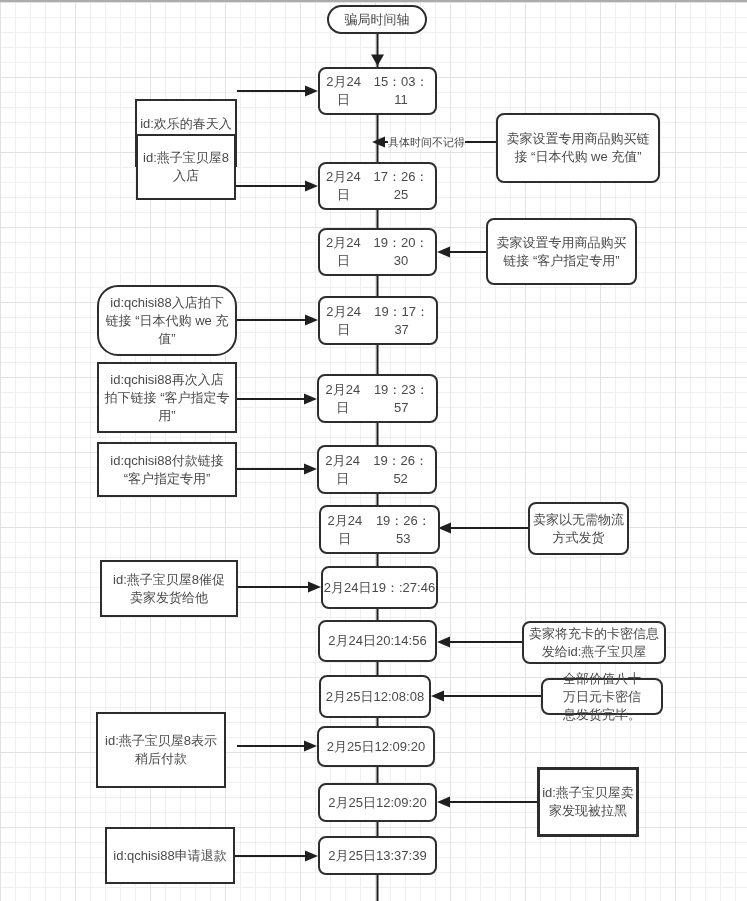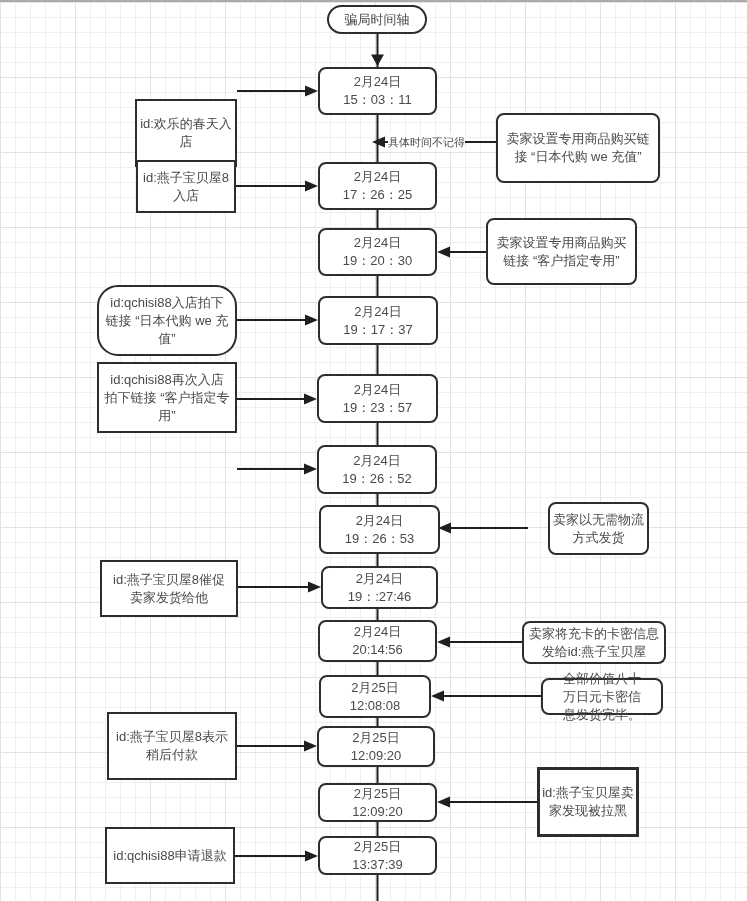--- a/index.html
+++ b/index.html
@@ -31,21 +31,21 @@
     position:absolute;
     border:2px solid #2d2d2d; border-radius:15px;
     background:#fff;
     display:flex; align-items:center; justify-content:center;
     font-size:13px; color:#4a4a4a;
   }
   .tnode {
     position:absolute;
     border:2px solid #2d2d2d; border-radius:8px;
     background:#fff;
-    display:flex; flex-direction:column; align-items:center; justify-content:center;
+    display:flex; flex-direction:row; align-items:center; justify-content:center;
     font-size:13px; line-height:18px; text-align:center; color:#4a4a4a;
   }
   .note {
     position:absolute;
     border:2px solid #2d2d2d;
     background:#fff;
     display:flex; align-items:center; justify-content:center;
     text-align:center;
     font-size:13px; line-height:18px; color:#4a4a4a;
     padding:3px 5px;
@@ -155,27 +155,28 @@
   <div class="tnode" style="left:318px; top:781px; width:119px; height:39px;">
     <div>2月25日</div>
     <div>12:09:20</div>
   </div>
   <div class="tnode" style="left:318px; top:834px; width:119px; height:39px;">
     <div>2月25日</div>
     <div>13:37:39</div>
   </div>
 
   <div class="note" style="left:135px; top:57px;  width:102px; height:68px; padding:3px 2px;margin-top:40px;">id:欢乐的春天入店</div>
-  <div class="note" style="left:136px; top:158px; width:100px; height:53px; padding:12px 2px;">id:燕子宝贝屋8入店</div>
+  <div class="note" style="left:136px; top:132px; width:100px; height:66px; padding:12px 2px;">id:燕子宝贝屋8入店</div>
   <div class="note" style="left:97px;  top:283px; width:140px; height:71px;border-radius:21px;">id:qchisi88入店拍下链接 “日本代购 we 充值”</div>
   <div class="note" style="left:97px;  top:360px; width:140px; height:71px;">id:qchisi88再次入店拍下链接 “客户指定专用”</div>
+  <div class="note" style="left:97px;  top:440px; width:140px; height:55px;">id:qchisi88付款链接 “客户指定专用”</div>
   <div class="note" style="left:100px; top:558px; width:138px; height:57px;">id:燕子宝贝屋8催促卖家发货给他</div>
-  <div class="note" style="left:107px; top:710px; width:130px; height:68px; padding:3px 4px;">id:燕子宝贝屋8表示稍后付款</div>
+  <div class="note" style="left:96px; top:710px; width:130px; height:76px; padding:3px 4px;">id:燕子宝贝屋8表示稍后付款</div>
   <div class="note" style="left:105px; top:825px; width:130px; height:57px;">id:qchisi88申请退款</div>
 
   <div class="note rounded" style="left:496px; top:111px; width:164px; height:70px;">卖家设置专用商品购买链接 “日本代购 we 充值”</div>
   <div class="note rounded" style="left:486px; top:216px; width:151px; height:67px;">卖家设置专用商品购买链接 “客户指定专用”</div>
-  <div class="note rounded" style="left:528px; top:500px; width:101px; height:53px; padding:3px 2px;margin-left:20px;">卖家以无需物流方式发货</div>
+  <div class="note rounded" style="left:528px; top:500px; width:101px; height:53px; padding:3px 2px;">卖家以无需物流方式发货</div>
   <div class="note rounded" style="left:522px; top:619px; width:144px; height:43px;">卖家将充卡的卡密信息发给id:燕子宝贝屋</div>
   <div class="note rounded" style="left:541px; top:676px; width:122px; height:37px; padding:1px 20px;">全部价值八十万日元卡密信息发货完毕。</div>
   <div class="note thick" style="left:537px; top:765px; width:102px; height:70px; padding:0 2px;">id:燕子宝贝屋卖家发现被拉黑</div>
 
 </div>
 
 </body></html>

